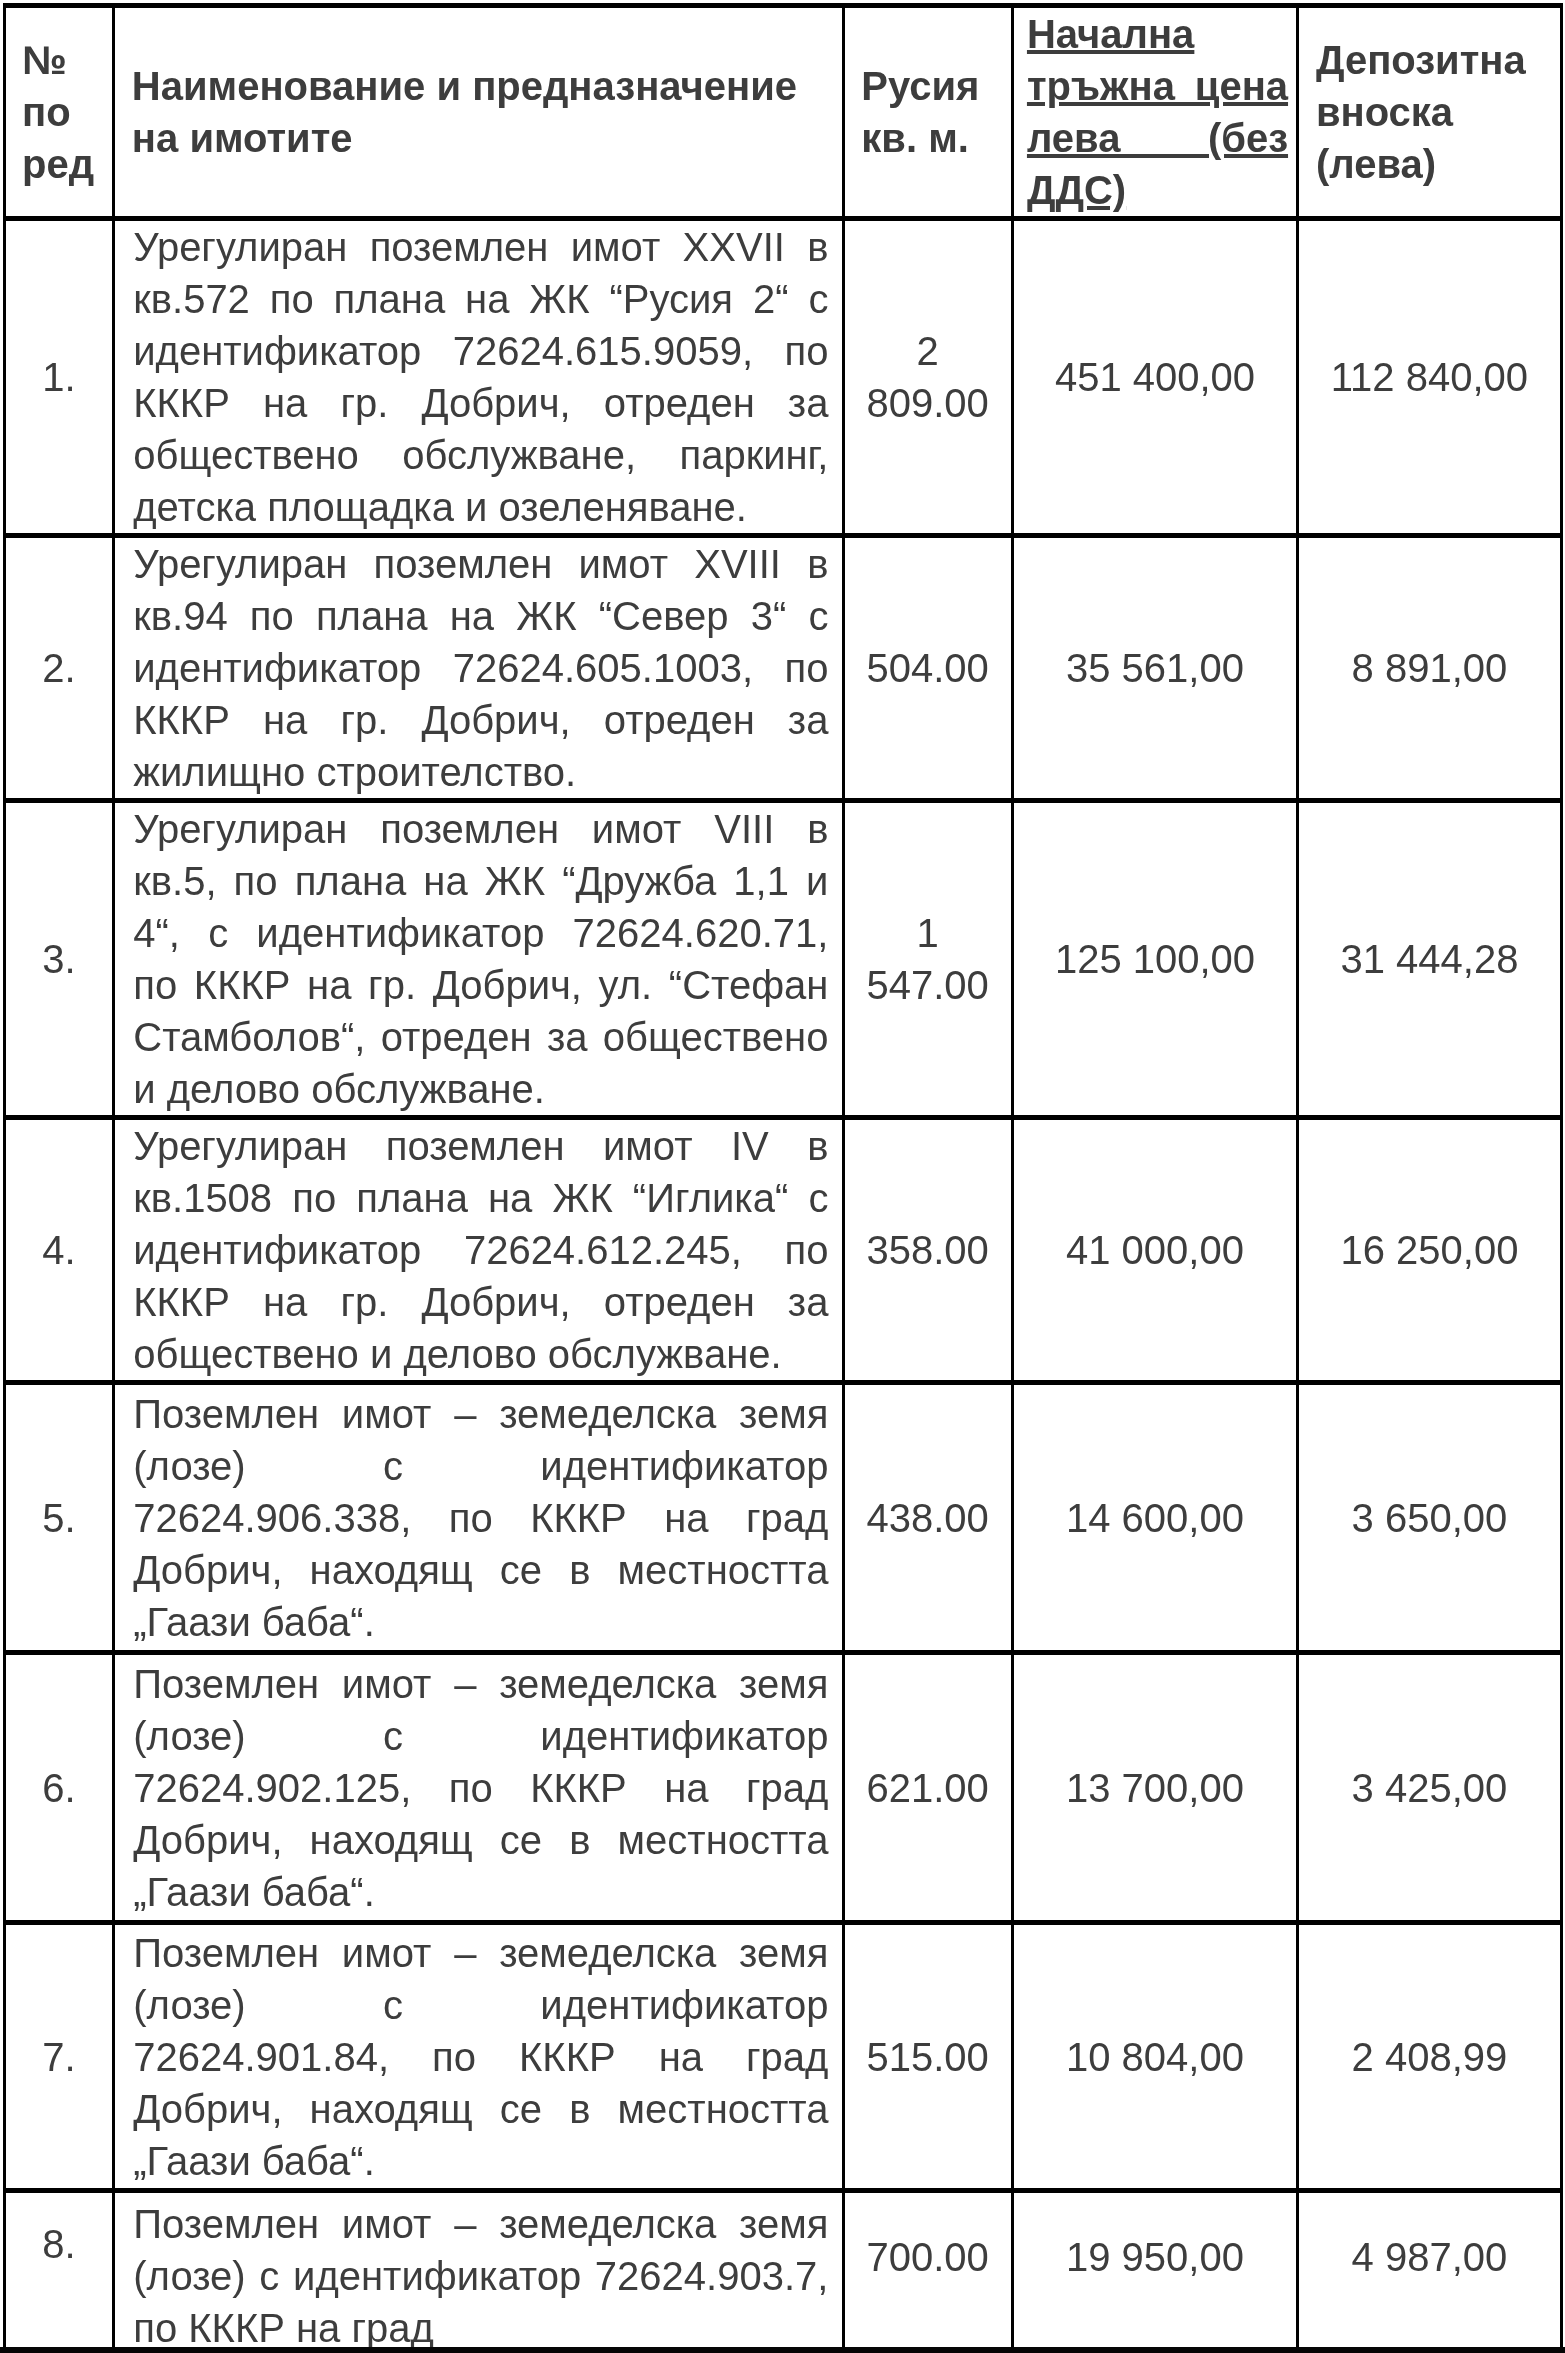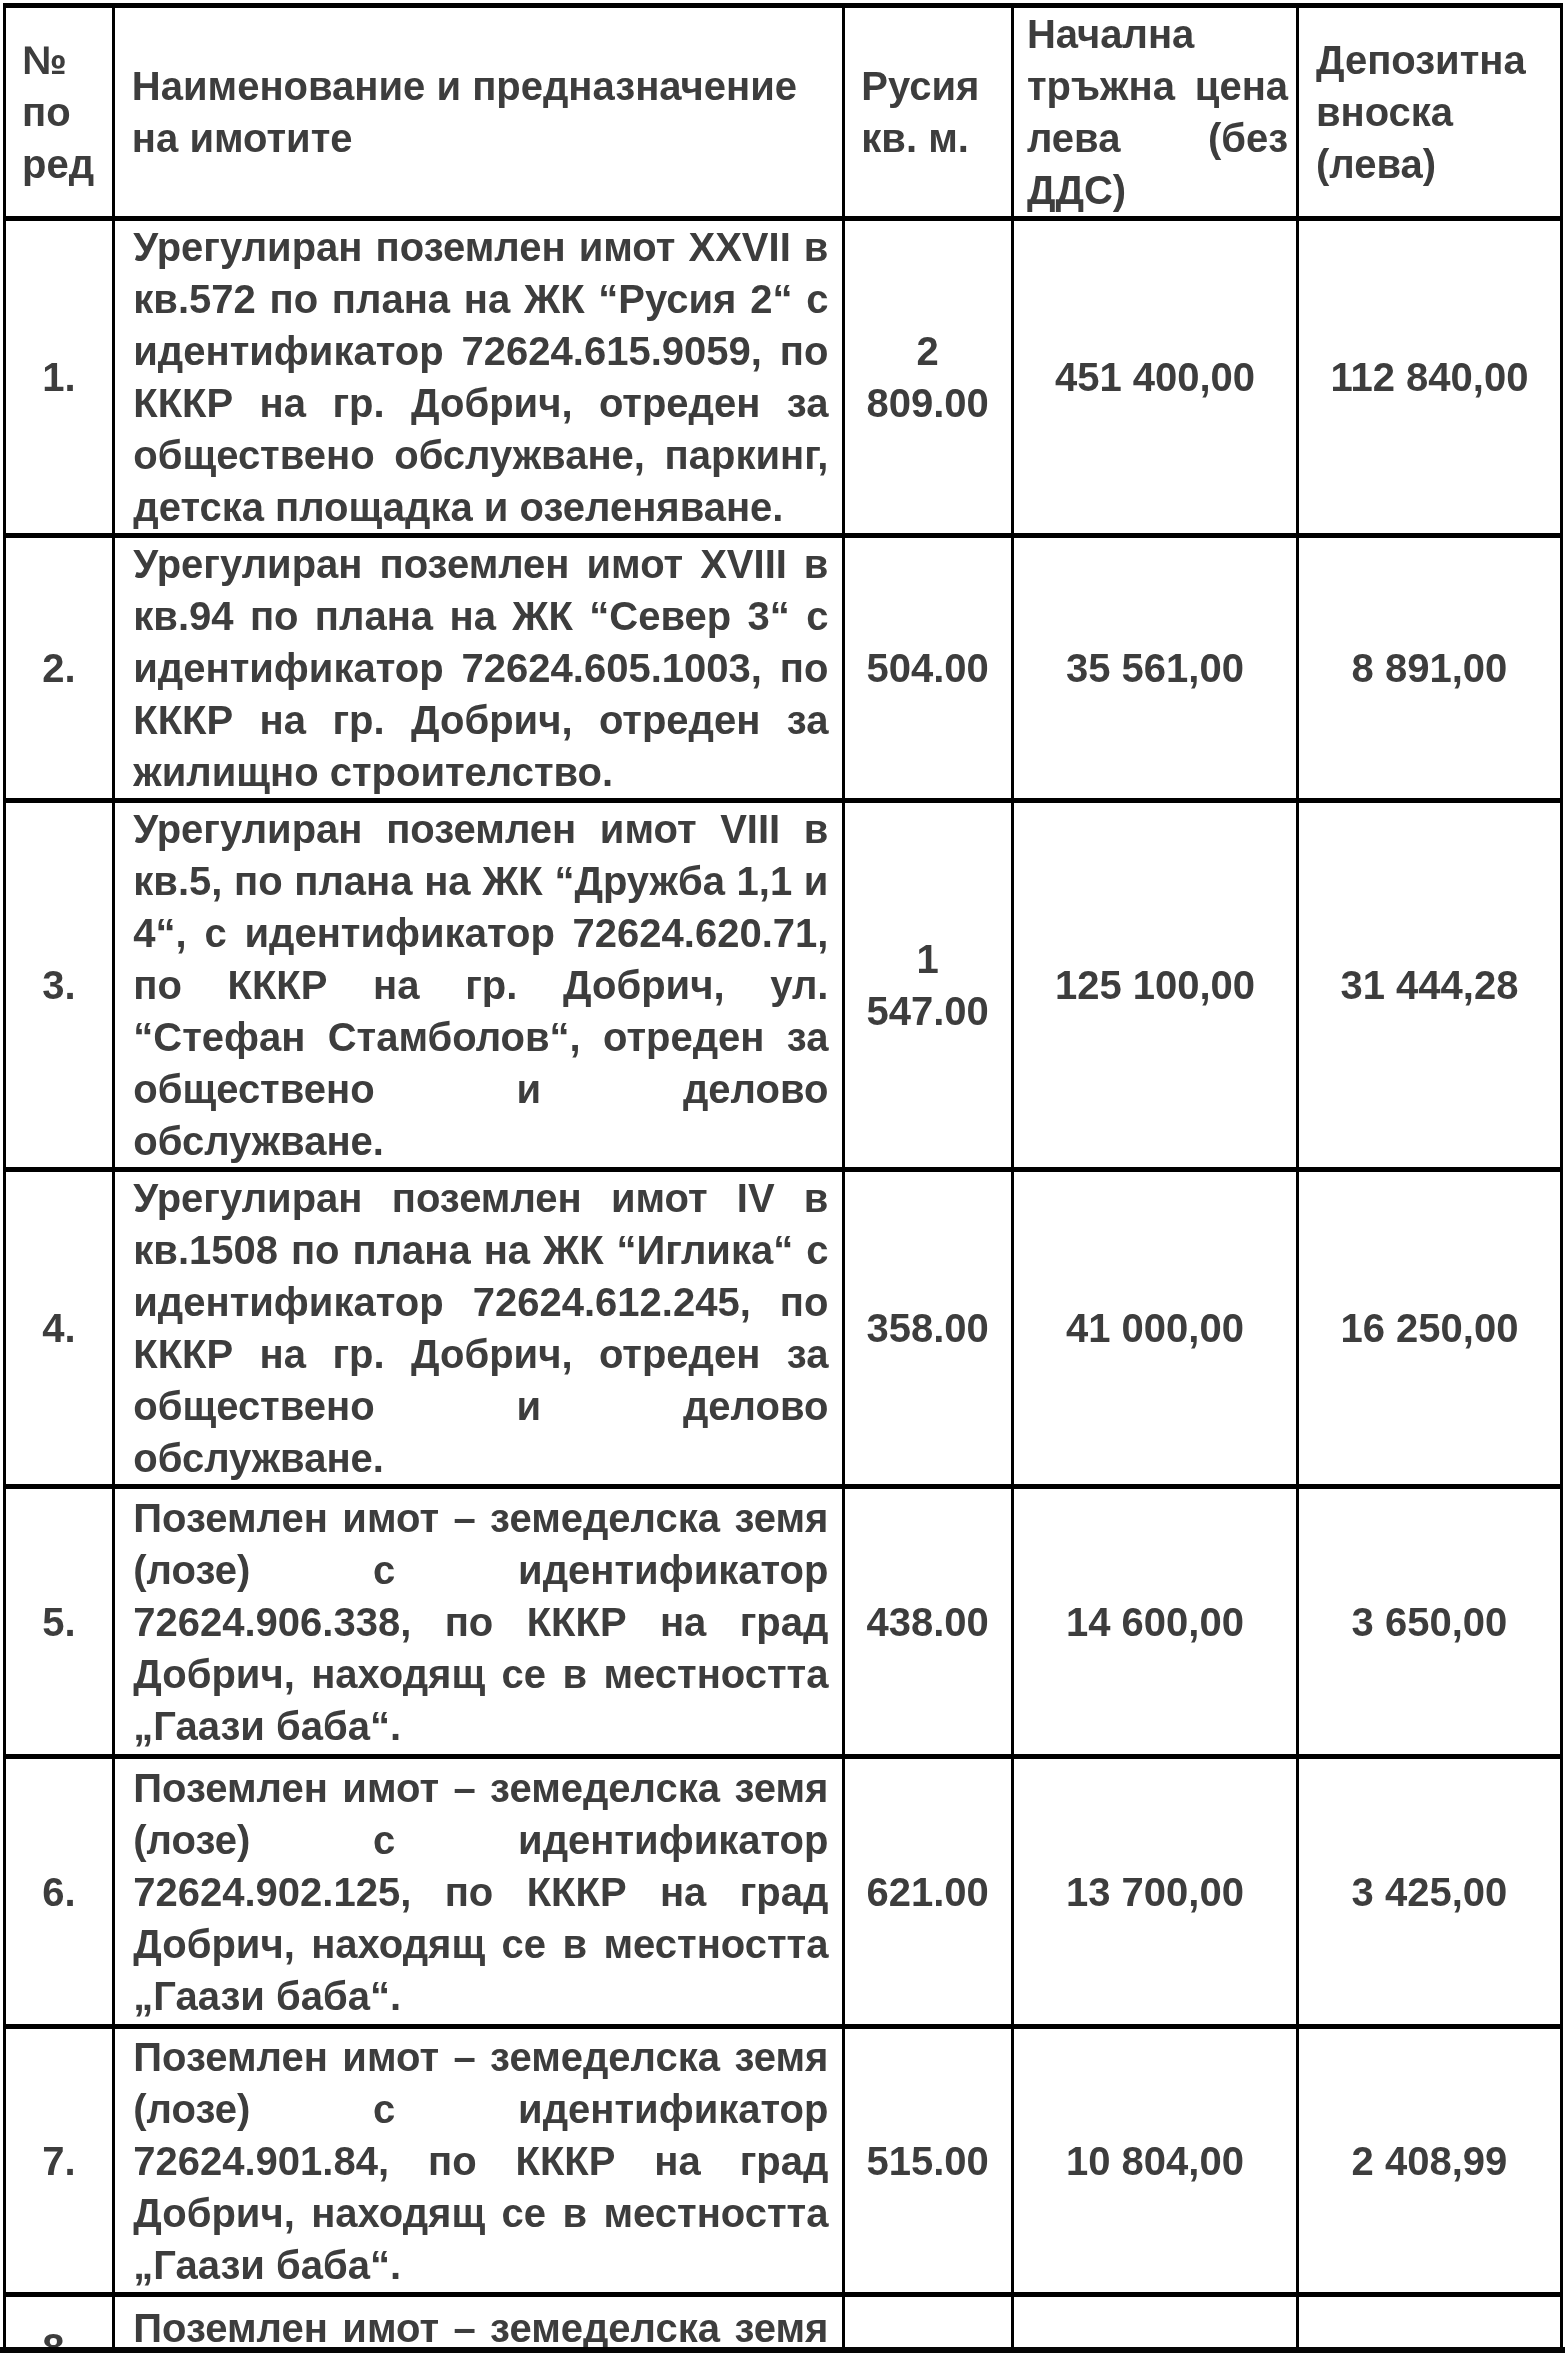--- a/index.html
+++ b/index.html
@@ -32,28 +32,27 @@
   th, td {
     border-left: 3.3px solid #000000;
     border-right: 3.3px solid #000000;
     border-top: 5px solid #000000;
     border-bottom: 5px solid #000000;
     vertical-align: middle;
     font-size: 40px;
     line-height: 52px;
     color: #3d3d3d;
     overflow: hidden;
-    font-weight: bold;
   }
   th {
     font-weight: bold;
     text-align: left;
     padding: 0 13.3px 0 16.6px;
   }
-  th.h-price { text-align: justify; padding: 0 8.3px 0 13.3px; }
+  th.h-price { text-align: justify; padding: 0 8.3px 0 13.3px; text-decoration: underline; }
   td.cell-num {
     text-align: center;
     padding: 0;
   }
   td.cell-name {
     text-align: justify;
     padding: 0 13.3px 0 18px;
   }
   td.cell-area {
     text-align: center;

